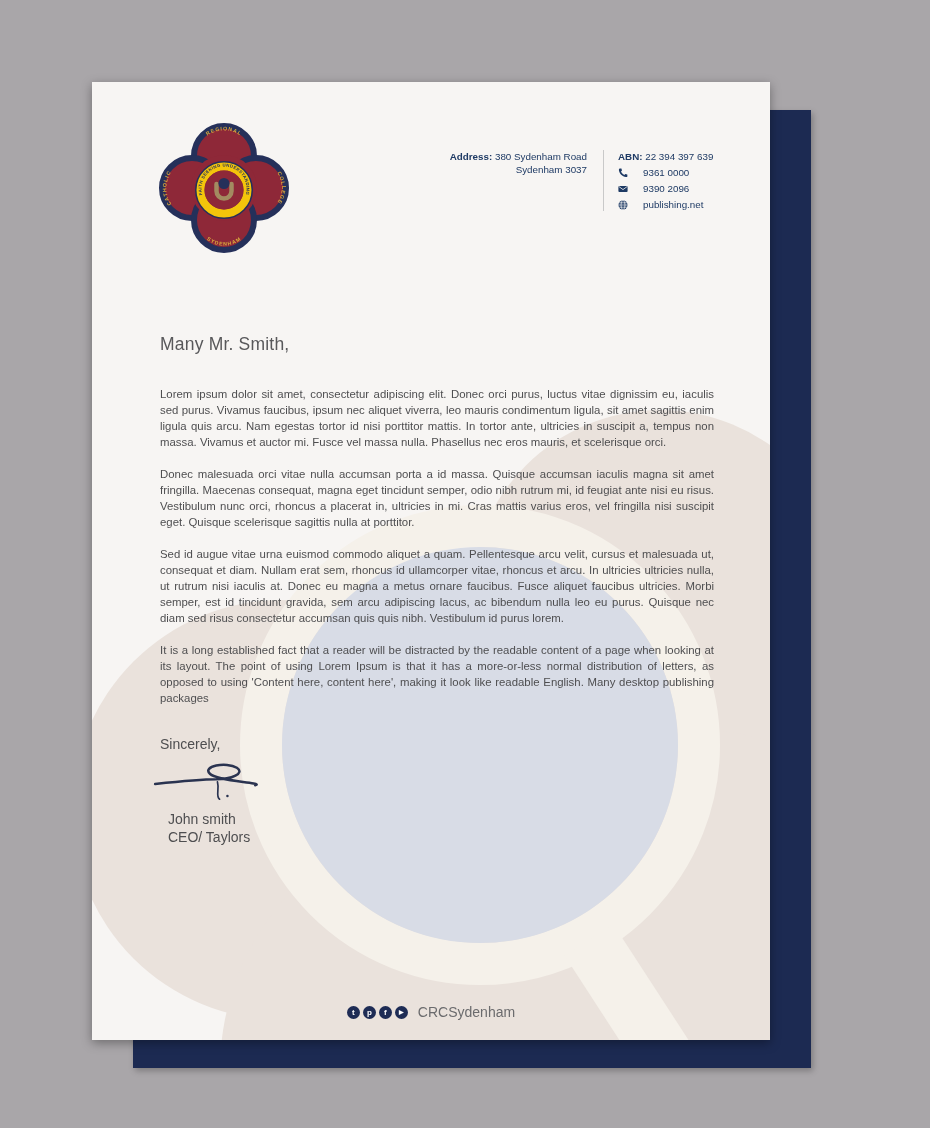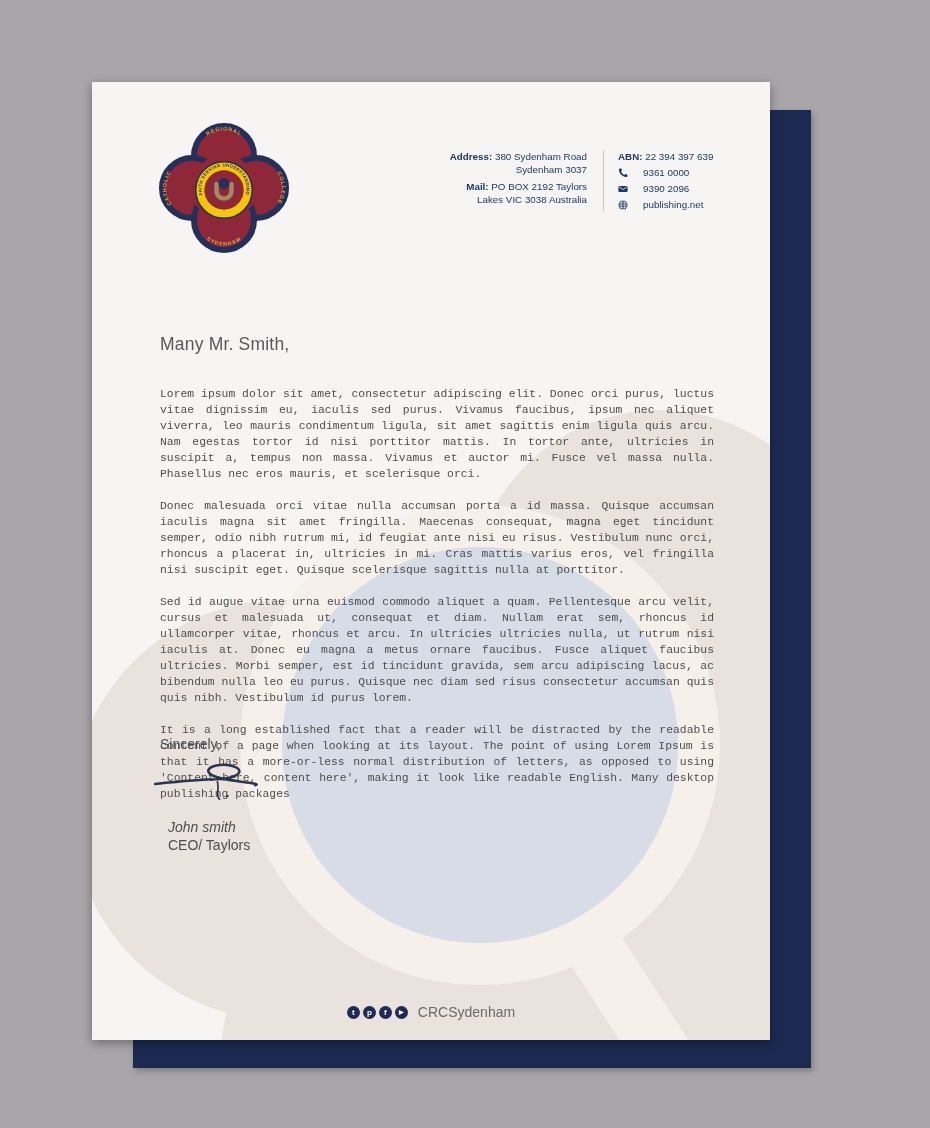--- a/index.html
+++ b/index.html
@@ -56,27 +56,26 @@
   .hicon { width:10px; height:10px; flex:0 0 auto; display:block; }
   
   .salutation {
     position:absolute; left:68px; top:252px; z-index:2;
     font-size:17.5px; color:#58585a; letter-spacing:.2px;
   }
   .body-copy {
     position:absolute; left:68px; top:304px; width:554px; z-index:2;
     font-size:11.4px; line-height:16px; color:#4e4e50;
     text-align:justify;
-    font-family:Liberation Mono, monospace;
   }
   .body-copy p { margin-bottom:16px; }
   .sig-block { position:absolute; left:68px; top:654px; z-index:2; color:#4e4e50; font-size:14px; }
   .closing { margin-bottom:6px; }
   .signature { display:block; margin-left:-8px; }
-  .signer-name { margin-left:8px; margin-top:8px; line-height:18px;font-style:italic; }
+  .signer-name { margin-left:8px; margin-top:0; line-height:18px; }
   .signer-title { margin-left:8px; line-height:18px; }
   
   .paper-footer {
     position:absolute; left:0; right:0; bottom:20px; z-index:2;
     display:flex; justify-content:center; align-items:center; gap:6px;
   }
   .social { display:flex; gap:3px; }
   .social .sico {
     width:13px; height:13px; border-radius:50%; background:#1e2c55;
     color:#fff; font-size:8px; font-weight:bold; line-height:13px;
@@ -134,24 +133,20 @@
       </text>
     </g>
   </svg>
 
   <div class="header-contact">
     <div class="addr-col">
       <div class="grp">
         <div><span class="bold">Address:</span> <span>380 Sydenham Road</span></div>
         <div>Sydenham 3037</div>
       </div>
-      <div class="grp">
-        <div><span class="bold">Mail:</span> <span>PO BOX 2192 Taylors</span></div>
-        <div>Lakes VIC 3038 Australia</div>
-      </div>
     </div>
     <div class="hdr-divider"></div>
     <div class="abn-col">
       <div><span class="bold">ABN:</span> <span>22 394 397 639</span></div>
       <div class="row">
         <svg class="hicon" viewBox="0 0 10 10">
           <path fill="#1e3a64" d="M2.1.6C1.3.6.8 1.2.9 2.1c.3 3.6 3.4 6.7 7 7 .9.1 1.5-.4 1.5-1.2l-.1-1.3-2-.6-1 1C5 6.5 3.5 5 3 3.6l1-1-.6-2z"></path>
         </svg>
         <span>9361 0000</span>
       </div>

